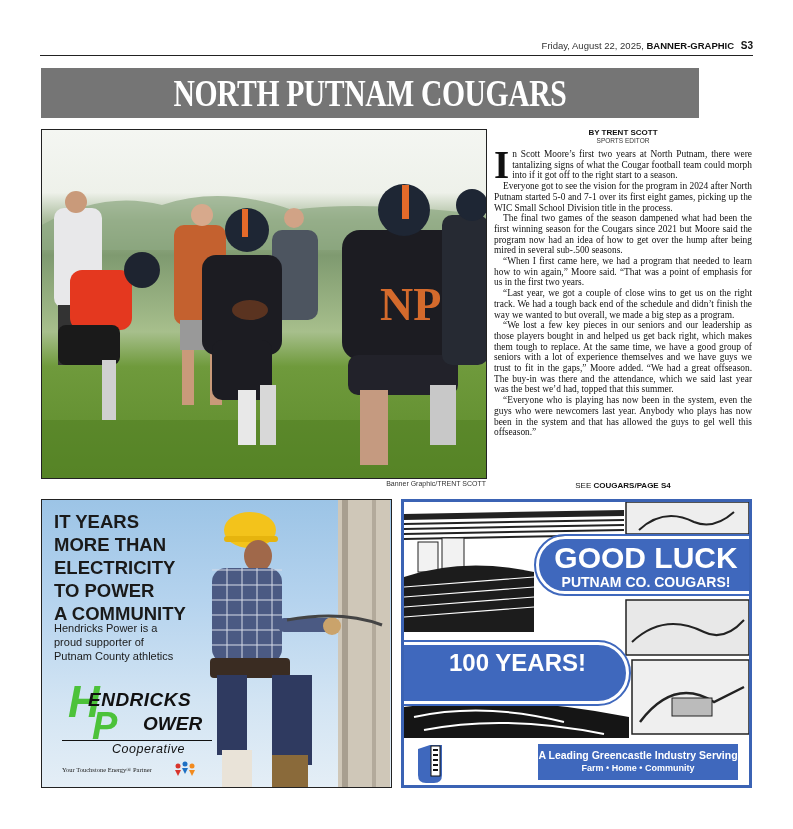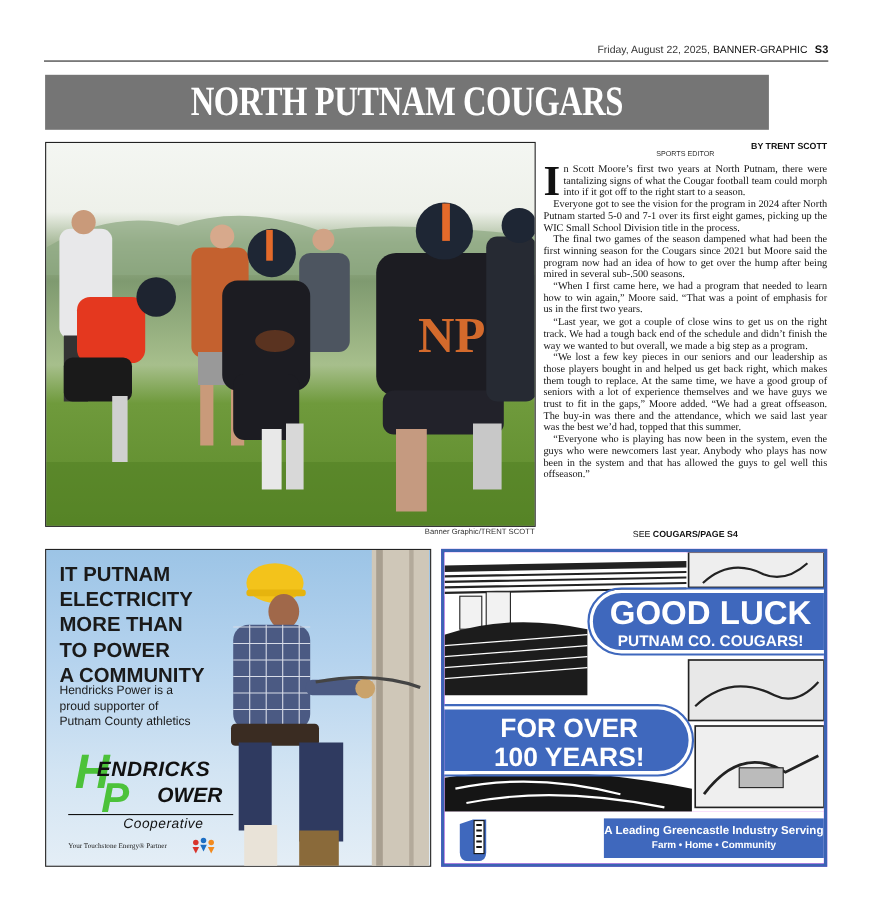--- a/index.html
+++ b/index.html
@@ -1,35 +1,35 @@
 <!DOCTYPE html>
 <html><head>
 <meta charset="utf-8">
 <style>
   * { box-sizing: border-box; margin: 0; padding: 0; }
   html, body { width: 793px; height: 829px; background: #fff; overflow: hidden; }
   body { position: relative; font-family: "Liberation Serif", serif; color: #111; }
 
   
   .folio { position: absolute; left: 40px; top: 38px; width: 713px; height: 18px; border-bottom: 1px solid #222; text-align: right; font-family: "Liberation Sans", sans-serif; font-size: 9.5px; color: #333; line-height: 16px; }
-  .folio .paper { font-weight: normal; color: #111; }
+  .folio .paper { font-weight: bold; color: #111; }
   .folio .pg { font-weight: bold; font-size: 10px; color: #111; margin-left: 4px; }
 
   
   .banner { position: absolute; left: 41px; top: 68px; width: 658px; height: 50px; background: #757575; display: flex; align-items: center; justify-content: center; }
   .banner h1 { font-family: "Liberation Serif", serif; font-weight: bold; color: #fff; font-size: 38px; letter-spacing: -0.5px; transform: scaleX(0.78); white-space: nowrap; }
 
   
   .photo { position: absolute; left: 41px; top: 129px; width: 446px; height: 350px; border: 1px solid #222; overflow: hidden; background: linear-gradient(to bottom, #f4f6f2 0%, #eef1ea 18%, #a9bb9b 26%, #7f9a70 36%, #a7bf8c 58%, #6f9a3c 68%, #5c8a2a 100%); }
   .photo svg { position: absolute; left: 0; top: 0; }
   .credit { position: absolute; left: 300px; top: 480px; width: 186px; text-align: right; font-family: "Liberation Sans", sans-serif; font-size: 7px; color: #333; }
 
   
   .article { position: absolute; left: 494px; top: 128px; width: 258px; }
-  .byline { text-align: right; font-family: "Liberation Sans", sans-serif; font-weight: bold; font-size: 8px; line-height: 9px; }
+  .byline { text-align: center; font-family: "Liberation Sans", sans-serif; font-weight: bold; font-size: 8px; line-height: 9px; }
   .role { text-align: center; font-family: "Liberation Sans", sans-serif; font-size: 6.5px; color: #333; line-height: 8px; margin-bottom: 4px; }
   .body p { font-size: 9.4px; line-height: 10.7px; text-align: justify; text-indent: 9px; hyphens: manual; }
   .body p.first { text-indent: 0; }
   .dropcap { float: left; font-size: 39px; line-height: 30px; font-weight: bold; margin: 1px 3px 0 0; font-family: "Liberation Serif", serif; }
   .jump { position: absolute; left: 494px; top: 481px; width: 258px; text-align: center; font-family: "Liberation Sans", sans-serif; font-size: 8px; }
   .jump b { font-weight: bold; }
 
   
   .ad-hp { position: absolute; left: 41px; top: 499px; width: 351px; height: 289px; border: 1px solid #222; overflow: hidden; background: linear-gradient(to bottom, #9cc4e6 0%, #b5d3ee 35%, #d2e4f3 70%, #e4eef6 100%); }
   .ad-hp .headline { position: absolute; left: 12px; top: 10px; font-family: "Liberation Sans", sans-serif; font-weight: bold; font-size: 18.5px; line-height: 23px; color: #1a1a1a; }
@@ -38,32 +38,32 @@
   .hp-logo .l1 { position: absolute; left: 26px; top: 6px; font-family: "Liberation Sans", sans-serif; font-style: italic; font-weight: bold; font-size: 19px; color: #111; letter-spacing: 0.5px; }
   .hp-logo .bigH { position: absolute; left: 6px; top: -6px; font-family: "Liberation Sans", sans-serif; font-style: italic; font-weight: bold; font-size: 44px; color: #4cc23a; }
   .hp-logo .bigP { position: absolute; left: 30px; top: 22px; font-family: "Liberation Sans", sans-serif; font-style: italic; font-weight: bold; font-size: 38px; color: #4cc23a; }
   .hp-logo .l2 { position: absolute; left: 60px; top: 30px; font-family: "Liberation Sans", sans-serif; font-style: italic; font-weight: bold; font-size: 19px; color: #111; margin-left: 21px; }
   .hp-logo .rule { position: absolute; left: 0; top: 57px; width: 150px; height: 1px; background: #111; }
   .hp-logo .coop { position: absolute; left: 50px; top: 59px; font-family: "Liberation Sans", sans-serif; font-style: italic; font-size: 12.5px; color: #111; letter-spacing: 0.5px; }
   .hp-tag { position: absolute; left: 20px; top: 266px; font-family: "Liberation Serif", serif; font-size: 6.5px; color: #222; }
   .hp-tag-icon { position: absolute; left: 131px; top: 261px; width: 24px; height: 16px; }
 
   
-  .ad-bz { position: absolute; left: 401px; top: 499px; width: 351px; height: 289px; border: 3px solid #3b63b4; background: #d946ef; overflow: hidden; }
+  .ad-bz { position: absolute; left: 401px; top: 499px; width: 351px; height: 289px; border: 3px solid #3b63b4; background: #5eead4; overflow: hidden; }
   .bz-art { position: absolute; left: 0; top: 0; width: 345px; height: 236px; background: #fff; }
   .gl-pill { position: absolute; left: 132px; top: 34px; width: 240px; height: 58px; background: #3f68bd; border: 3px solid #fff; outline: 2px solid #3f68bd; border-radius: 32px 0 0 32px; color: #fff; font-family: "Liberation Sans", sans-serif; font-weight: bold; text-align: center; }
   .gl-pill .big { font-size: 30px; line-height: 33px; margin-top: 2px; margin-left: -20px; }
   .gl-pill .small { font-size: 14px; line-height: 16px; margin-left: -20px; }
   .fo-pill { position: absolute; left: -10px; top: 140px; width: 235px; height: 62px; background: #3f68bd; border: 3px solid #fff; outline: 2px solid #3f68bd; border-radius: 0 32px 32px 0; color: #fff; font-family: "Liberation Sans", sans-serif; font-weight: bold; text-align: center; font-size: 24px; line-height: 26px; padding-top: 5px; }
   .fo-pill span { display: block; margin-left: 12px; }
   .bz-footer { position: absolute; left: 0; top: 236px; width: 345px; height: 47px; background: #fff; }
   .bz-logo { position: absolute; left: 8px; top: 5px; width: 40px; height: 40px; }
   .bz-name { position: absolute; left: 56px; top: 14px; font-family: "Liberation Sans", sans-serif; font-weight: normal; font-size: 9.5px; color: #111; text-align: center; line-height: 11px; margin-top: 36px; }
   .bz-name .plant { font-size: 7px; }
-  .bz-box { position: absolute; left: 145px; top: 6px; width: 200px; height: 36px; background: #3f68bd; color: #fff; font-family: "Liberation Sans", sans-serif; font-weight: bold; text-align: center; }
+  .bz-box { position: absolute; left: 134px; top: 6px; width: 200px; height: 36px; background: #3f68bd; color: #fff; font-family: "Liberation Sans", sans-serif; font-weight: bold; text-align: center; }
   .bz-box .t1 { font-size: 10.5px; line-height: 13px; margin-top: 5px; }
   .bz-box .t2 { font-size: 9px; line-height: 12px; }
 </style>
 </head>
 <body>
 
 <div class="folio">
   <span>Friday, August 22, 2025,</span>
   <span class="paper">BANNER-GRAPHIC</span>
   <span class="pg">S3</span>
@@ -153,23 +153,23 @@
     <rect x="236" y="118" width="60" height="14" rx="6" fill="#4b5a83"></rect>
     <circle cx="290" cy="126" r="9" fill="#caa36b"></circle>
     <rect x="168" y="158" width="80" height="20" rx="4" fill="#3a2c22"></rect>
     <rect x="175" y="175" width="30" height="80" fill="#2f3a60"></rect>
     <rect x="230" y="175" width="40" height="90" fill="#2f3a60"></rect>
     <rect x="180" y="250" width="30" height="39" fill="#e9e3d8"></rect>
     <rect x="230" y="255" width="36" height="34" fill="#8a6a3a"></rect>
     <path d="M245 120 Q300 110 340 125" stroke="#444" stroke-width="3" fill="none"></path>
   </svg>
   <div class="headline">
-    <div>IT PUTNAM</div>
+    <div>IT YEARS</div>
+    <div>MORE THAN</div>
     <div>ELECTRICITY</div>
-    <div>MORE THAN</div>
     <div>TO POWER</div>
     <div>A COMMUNITY</div>
   </div>
   <div class="sub">
     <div>Hendricks Power is a</div>
     <div>proud supporter of</div>
     <div>Putnam County athletics</div>
   </div>
   <div class="hp-logo">
     <span class="bigH">H</span>
@@ -213,21 +213,20 @@
     <rect x="268" y="196" width="40" height="18" fill="#bbb" stroke="#222"></rect>
 
     <path d="M0 205 Q100 190 225 215 L225 236 L0 236 Z" fill="#151515"></path>
     <path d="M10 215 Q80 200 160 220 M20 228 Q100 212 200 232" stroke="#fff" stroke-width="2" fill="none"></path>
   </svg>
   <div class="gl-pill">
     <div class="big">GOOD LUCK</div>
     <div class="small">PUTNAM CO. COUGARS!</div>
   </div>
   <div class="fo-pill">
-    <span>FOR OVER</span>
     <span>100 YEARS!</span>
   </div>
   <div class="bz-footer">
     <svg class="bz-logo" viewBox="0 0 40 40">
       <path d="M6 6 L18 2 L30 2 L30 32 Q30 40 22 40 L14 40 Q6 40 6 32 Z" fill="#3f68bd"></path>
       <rect x="19" y="3" width="9" height="30" fill="#fff" stroke="#111" stroke-width="1"></rect>
       <path d="M21 7 L26 7 M21 12 L26 12 M21 17 L26 17 M21 22 L26 22 M21 27 L26 27" stroke="#111" stroke-width="2"></path>
     </svg>
     <div class="bz-name">
       <div>Buzzi Unicem USA</div>

